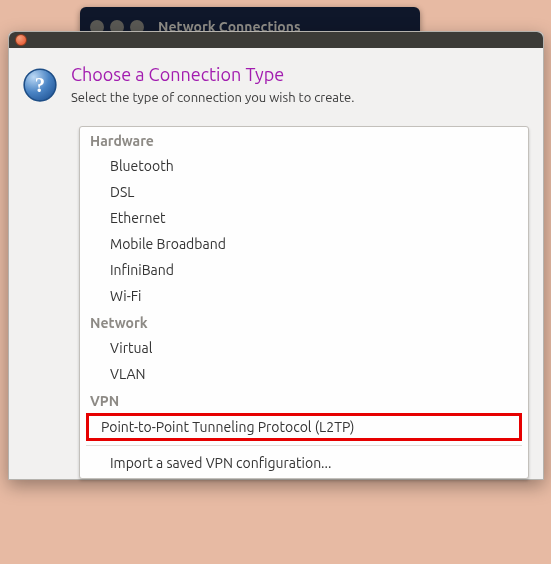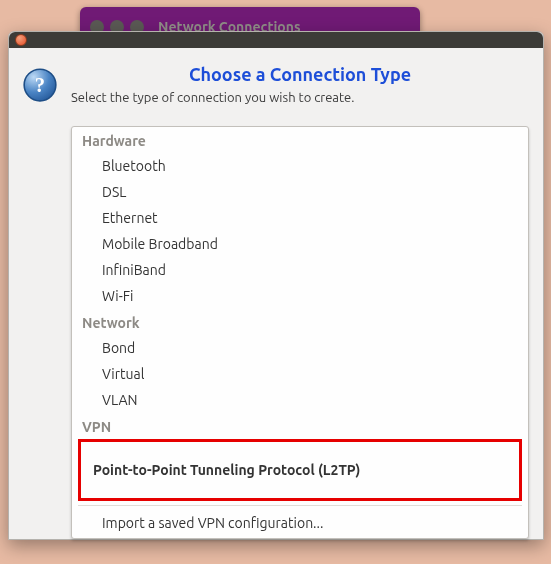--- a/index.html
+++ b/index.html
@@ -10,21 +10,21 @@
     font-family: Ubuntu, "Segoe UI", sans-serif;
     position: relative;
     overflow: hidden;
   }
   .bg-window {
     position: absolute;
     top: 7px;
     left: 80px;
     width: 340px;
     height: 40px;
-    background: #701a75;
+    background: #0f172a;
     border-radius: 6px 6px 0 0;
     display: flex;
     align-items: center;
     padding: 0 10px;
     gap: 6px;
     color: #8f8d87;
     font-weight: bold;
     font-size: 14px;
     box-shadow: 0 2px 6px rgba(0,0,0,0.4);
   }
@@ -65,36 +65,36 @@
   .help-icon {
     width: 38px; height: 38px;
     flex: 0 0 auto;
     margin-right: 12px;
     margin-top: 2px;
   }
   .help-icon svg { width: 38px; height: 38px; }
   .main { flex: 1; }
   .heading {
     font-size: 18px;
-    font-weight: bold;
-    color: #1d4ed8;
+    font-weight: normal;
+    color: #a21caf;
     margin-bottom: 6px;
-    text-align: center;
   }
   .subtext {
     font-size: 13px;
     color: #3b3b3b;
     margin-bottom: 22px;
   }
   .dropdown-list {
     border: 1px solid #c3c0bb;
     background: #fefefe;
     border-radius: 3px;
     box-shadow: 0 2px 3px rgba(0,0,0,0.2);
     padding-bottom: 2px;
+    margin-left: 8px;
   }
   .group-header {
     font-size: 14px;
     font-weight: bold;
     color: #8d8a85;
     padding: 6px 10px 4px 10px;
   }
   .list-item {
     font-size: 14px;
     color: #333;
@@ -102,22 +102,21 @@
     cursor: pointer;
   }
   .sep {
     border: none;
     border-top: 1px solid #e0ddd8;
     margin: 4px 6px;
   }
   .highlighted {
     border: 3px solid #e60000;
     margin: 0 6px 3px 6px;
-    padding: 20px 12px;
-    font-weight: bold;
+    padding: 3px 12px;
   }
 </style>
 </head>
 <body>
 
 <div class="bg-window">
   <div class="bg-dot"></div>
   <div class="bg-dot"></div>
   <div class="bg-dot"></div>
   <span class="bg-title">Network Connections</span>
@@ -148,21 +147,20 @@
       <div class="dropdown-list">
         <div class="group-header">Hardware</div>
         <div class="list-item">Bluetooth</div>
         <div class="list-item">DSL</div>
         <div class="list-item">Ethernet</div>
         <div class="list-item">Mobile Broadband</div>
         <div class="list-item">InfiniBand</div>
         <div class="list-item">Wi-Fi</div>
 
         <div class="group-header">Network</div>
-        <div class="list-item">Bond</div>
         <div class="list-item">Virtual</div>
         <div class="list-item">VLAN</div>
 
         <div class="group-header">VPN</div>
         <div class="list-item highlighted">Point-to-Point Tunneling Protocol (L2TP)</div>
         <hr class="sep">
         <div class="list-item">Import a saved VPN configuration...</div>
       </div>
     </div>
   </div>

